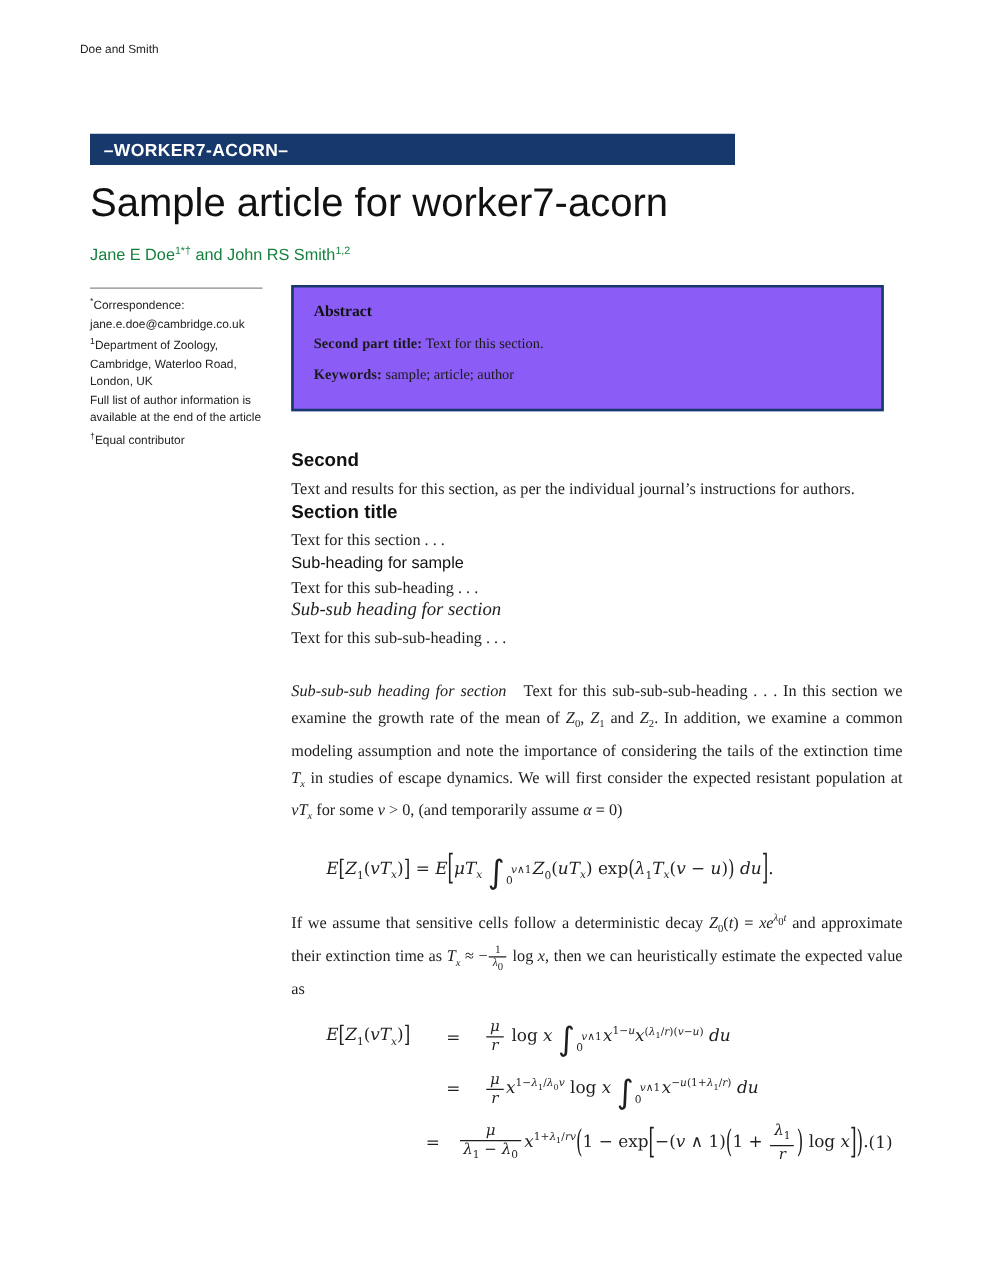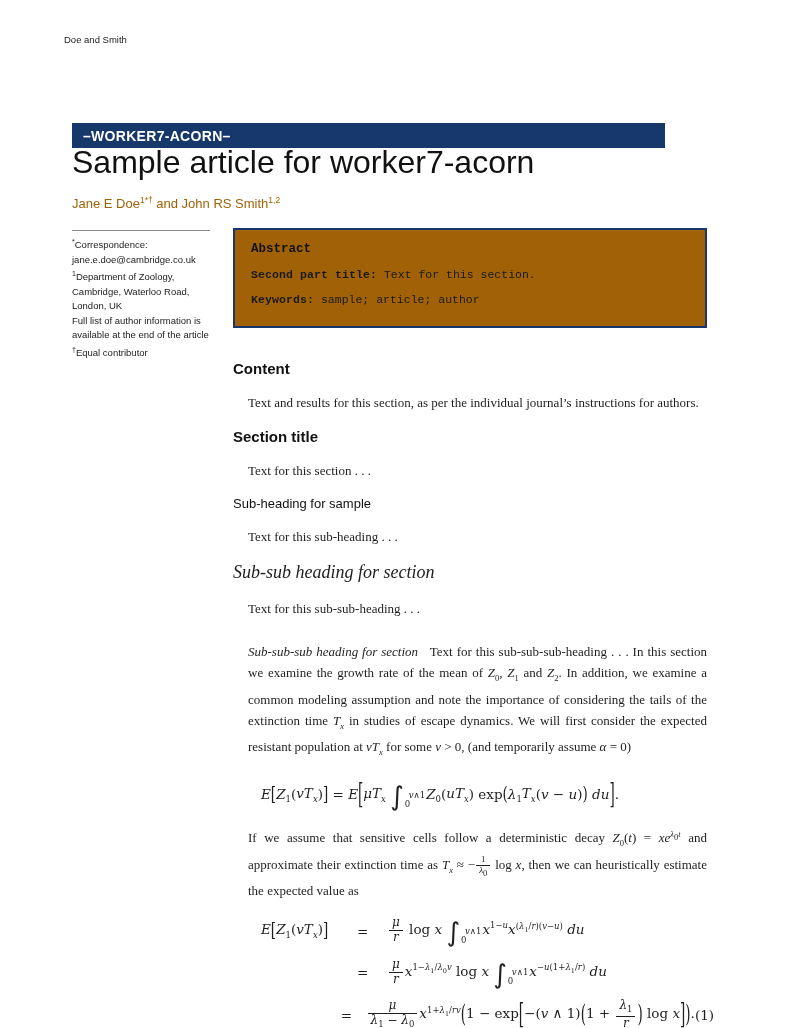--- a/index.html
+++ b/index.html
@@ -2,53 +2,53 @@
 <html><head>
 <meta charset="utf-8">
 <style>
   html,body{margin:0;padding:0;background:#ffffff;}
   .page{position:relative;width:794px;height:1028px;background:#fff;overflow:hidden;
         color:#1e1e1e;-webkit-font-smoothing:antialiased;}
 
   .running-head{position:absolute;top:34px;left:64px;font-family:"Liberation Sans","DejaVu Sans",sans-serif;
         font-size:9.5px;color:#222;}
 
-  .banner{position:absolute;top:107px;left:72px;width:593px;height:25px;background:#17386b;
-        display:flex;align-items:center;margin-top:16px;}
+  .banner{position:absolute;top:107px;left:72px;width:516px;height:25px;background:#17386b;
+        display:flex;align-items:center;}
   .banner span{font-family:"Liberation Sans","DejaVu Sans",sans-serif;font-weight:bold;
         font-size:14px;color:#fff;padding-left:11px;letter-spacing:0.3px;}
 
   .title{position:absolute;top:144px;left:72px;margin:0;font-family:"Liberation Sans","DejaVu Sans",sans-serif;
         font-weight:normal;font-size:32px;color:#111;}
 
   .authors{position:absolute;top:195px;left:72px;font-family:"Liberation Sans","DejaVu Sans",sans-serif;
-        font-size:13px;color:#a16207;}
+        font-size:13px;color:#15803d;}
   .authors sup{font-size:8.5px;}
 
   .sidebar{position:absolute;top:230px;left:72px;width:138px;
         font-family:"Liberation Sans","DejaVu Sans",sans-serif;font-size:9.5px;line-height:14.5px;color:#222;}
   .side-rule{border-top:1px solid #8a8a8a;margin-bottom:4px;width:138px;height:0;}
   .sidebar p{margin:0;}
   .sidebar sup{font-size:7px;}
 
   .abstract-box{position:absolute;top:228px;left:233px;width:474px;box-sizing:border-box;
-        border:2px solid #17386b;background:#a16207;padding:12px 16px 10px 16px;
-        font-family:Liberation Mono, monospace;}
+        border:2px solid #17386b;background:#8b5cf6;padding:12px 16px 10px 16px;
+        font-family:Liberation Serif, serif;}
   .abstract-box h2{margin:0 0 11px 0;font-size:12.5px;color:#111;}
   .abstract-box p{margin:0 0 9px 0;font-size:11.5px;line-height:1.35;color:#1a1a1a;}
   .abstract-box p b{letter-spacing:0.1px;}
 
   .main-col{position:absolute;top:360px;left:233px;width:489px;}
   .main-col h2{margin:0 0 3px 0;font-family:"Liberation Sans","DejaVu Sans",sans-serif;
         font-size:15px;color:#111;}
   .main-col h3{margin:0 0 2px 0;font-family:"Liberation Sans","DejaVu Sans",sans-serif;
         font-weight:normal;font-size:13px;color:#111;}
   .main-col h4{margin:0 0 2px 0;font-family:"Liberation Serif","DejaVu Serif",serif;
-        font-weight:normal;font-style:italic;font-size:18px;color:#1e1e1e;}
-  .body-text{margin:15px;font-family:"Liberation Serif","DejaVu Serif",serif;font-size:13px;
+        font-weight:normal;font-style:italic;font-size:15px;color:#1e1e1e;}
+  .body-text{margin:0;font-family:"Liberation Serif","DejaVu Serif",serif;font-size:13px;
         line-height:21px;text-align:justify;color:#1e1e1e;}
   .mt26{margin-top:26px;} .mt24{margin-top:24px;} .mt22{margin-top:22px;}
 
   
   .eq{font-family:"DejaVu Serif",serif;font-size:13.5px;color:#1e1e1e;}
   .eq sup, .body-text sup{font-size:8.5px;}
   .eq sub, .body-text sub{font-size:8.5px;}
   .eq sup sub, .eq sub sub{font-size:6.5px;}
   .disp{margin:18px 0 14px 28px;white-space:nowrap;}
   .int{font-size:26px;font-style:normal;vertical-align:-7px;line-height:13px;
@@ -101,21 +101,21 @@
       <span>Text for this section.</span>
     </p>
     <p>
       <b>Keywords:</b>
       <span>sample; article; author</span>
     </p>
   </section>
 
   <main class="main-col">
 
-    <h2>Content</h2>
+    <h2>Second</h2>
     <p class="body-text">Text and results for this section, as per the individual journal’s instructions for authors.</p>
 
     <h2 class="mt26">Section title</h2>
     <p class="body-text">Text for this section . . .</p>
 
     <h3 class="mt24">Sub-heading for sample</h3>
     <p class="body-text">Text for this sub-heading . . .</p>
 
     <h4 class="mt22">Sub-sub heading for section</h4>
     <p class="body-text">Text for this sub-sub-heading . . .</p>

